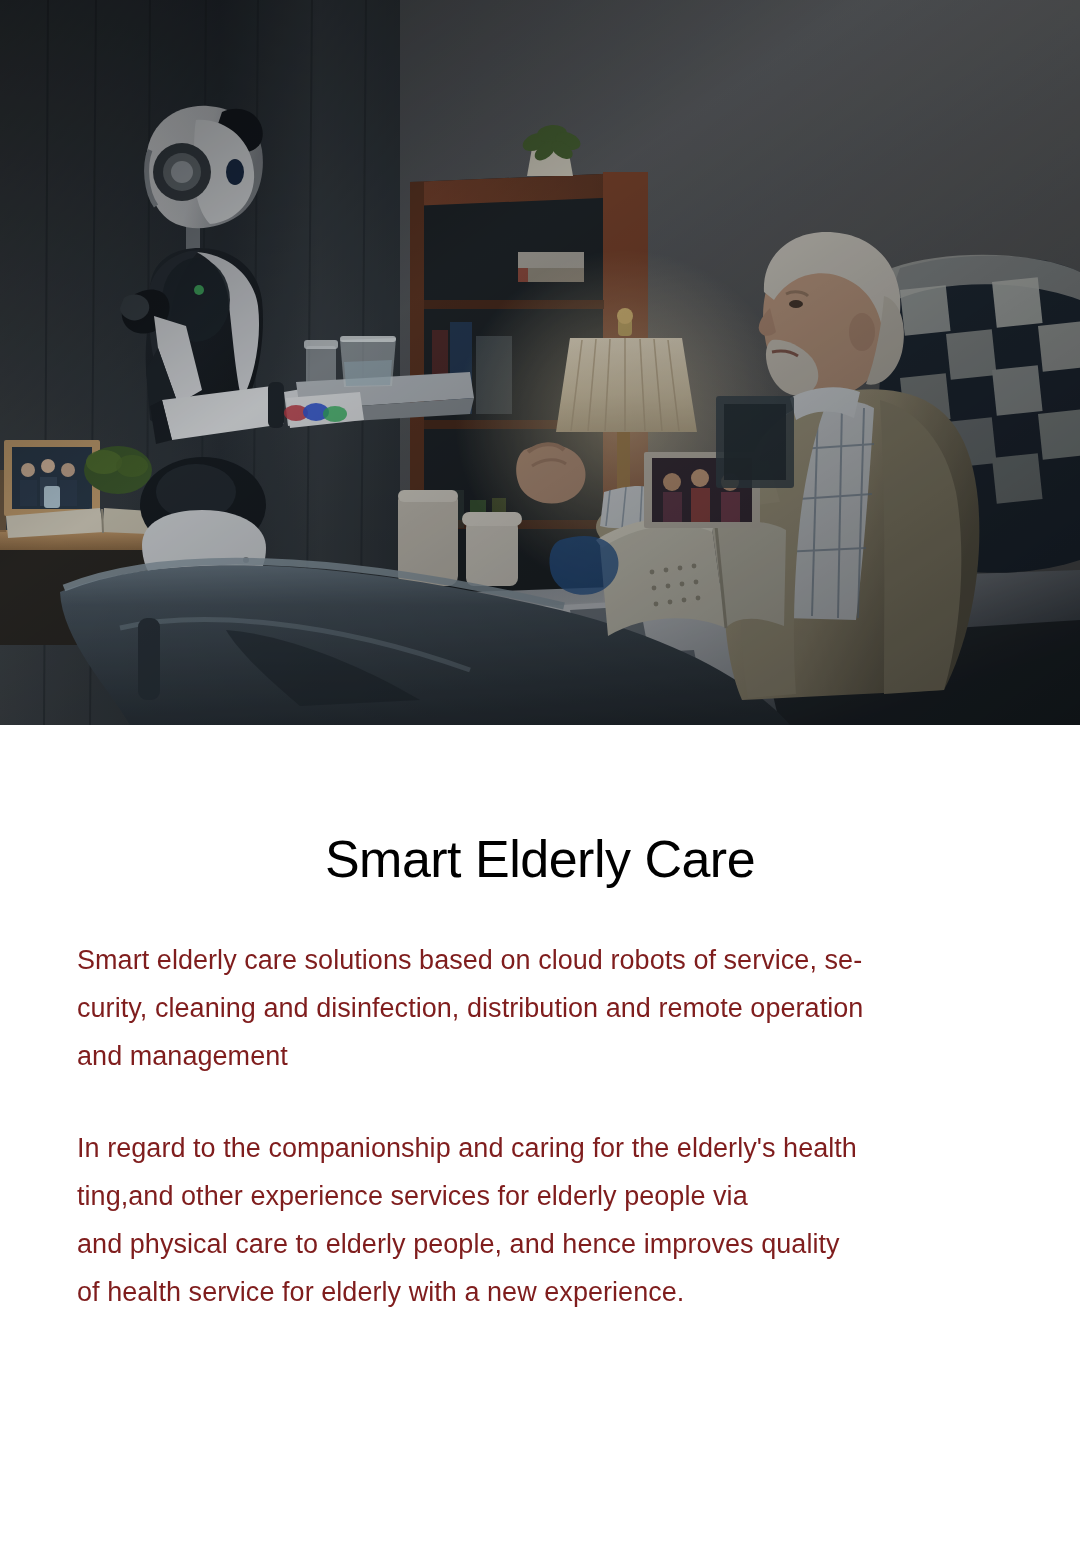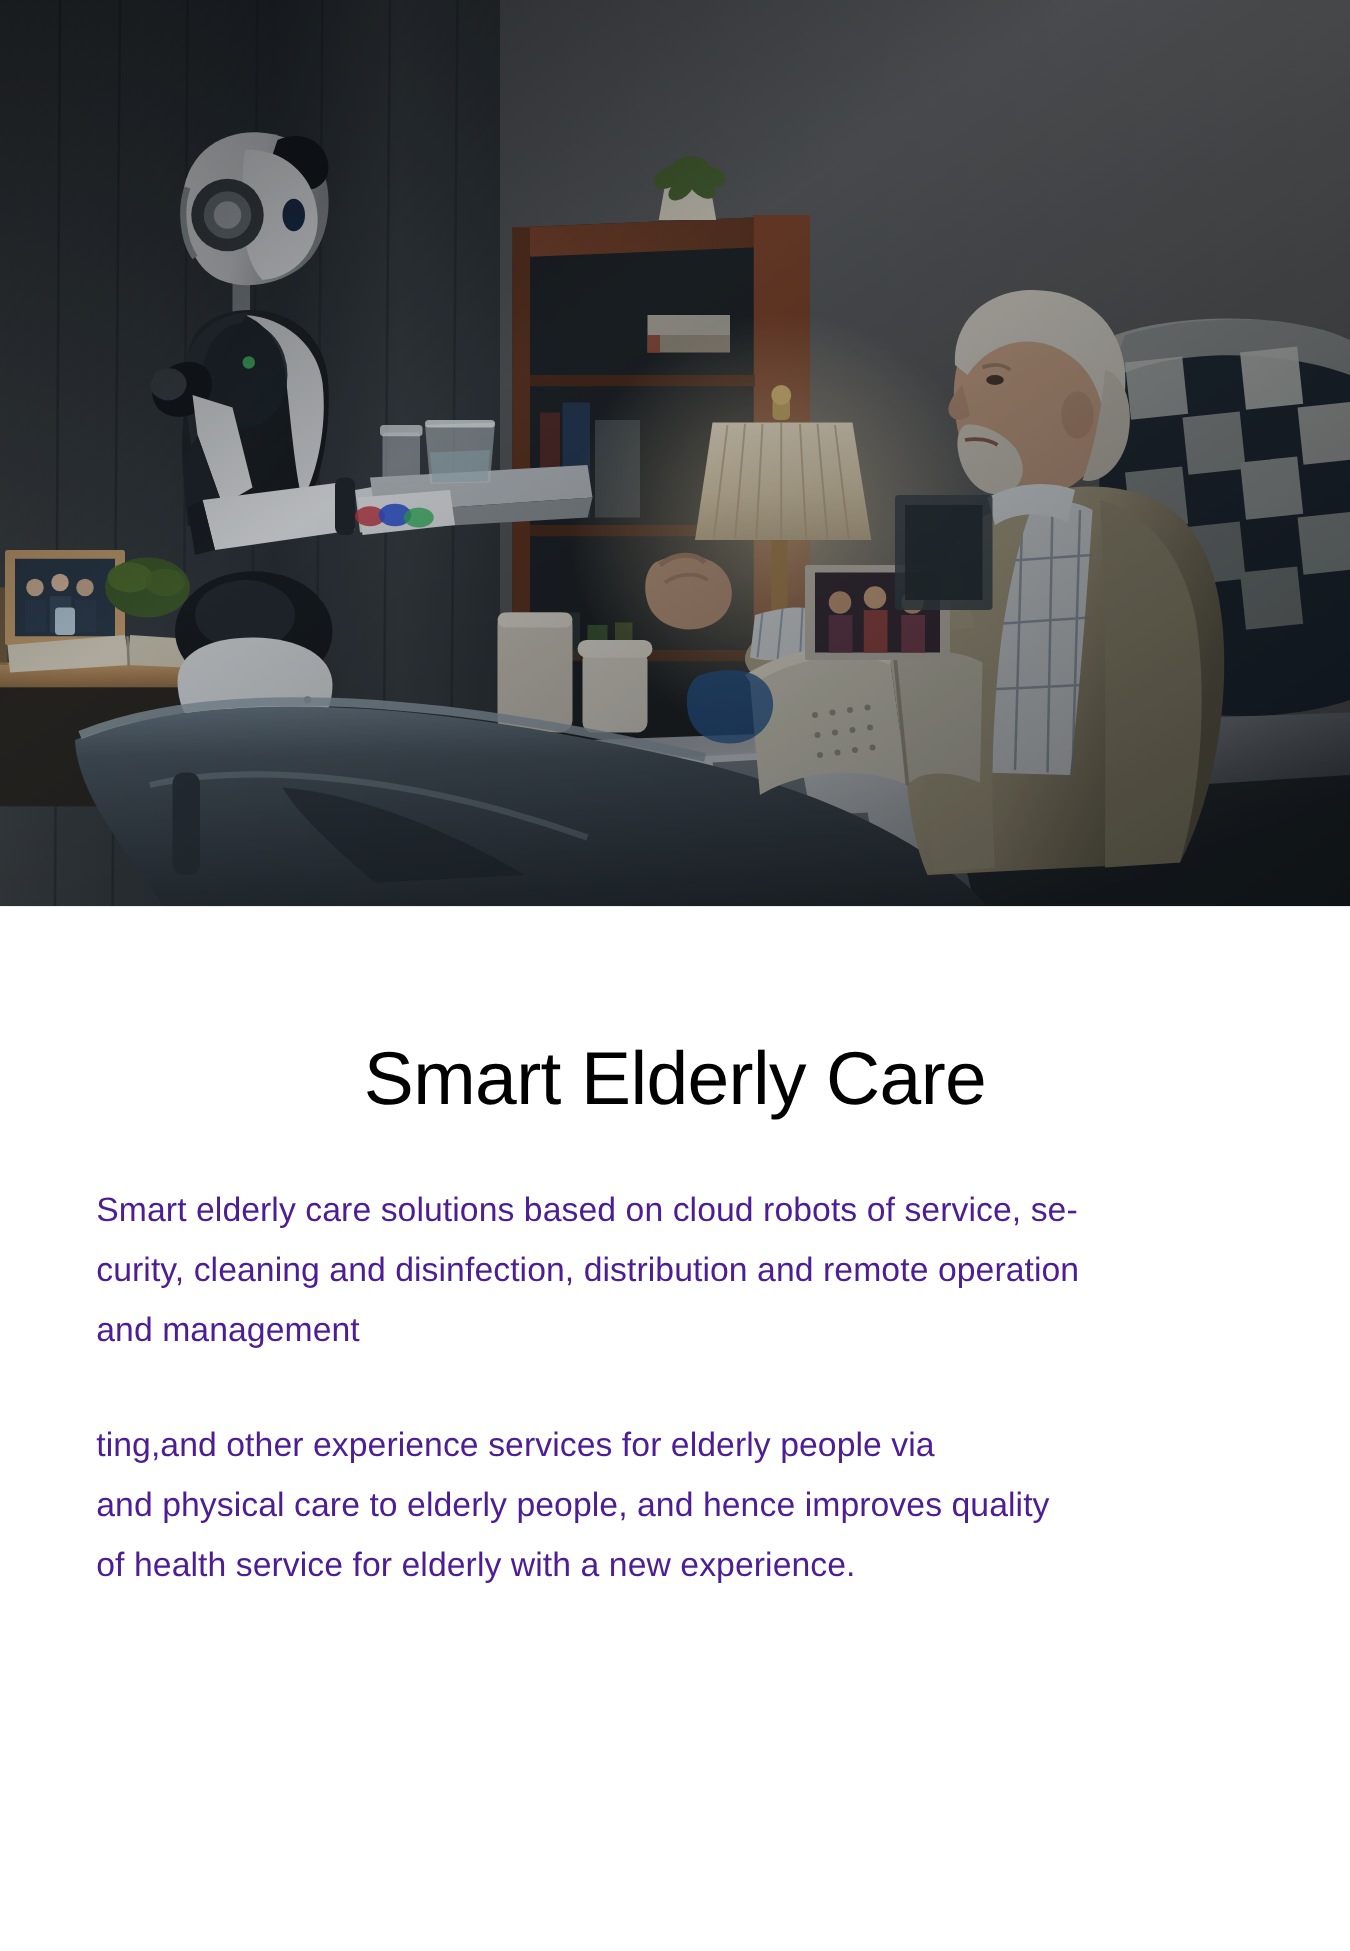--- a/index.html
+++ b/index.html
@@ -34,36 +34,36 @@
     position: relative;
     width: 1080px;
     padding: 0;
     background: #ffffff;
   }
 
   .page-title {
     margin: 0;
     padding: 108px 0 0 0;
     text-align: center;
-    font-size: 60px;
+    font-size: 52px;
     font-weight: 400;
     line-height: 1.0;
     letter-spacing: -0.5px;
     color: #000000;
     font-family: "Liberation Sans", sans-serif;
   }
 
   .body-copy {
     margin: 0;
     padding: 0 75px 0 77px;
   }
 
   .para {
     margin: 0;
-    color: #4c1d95;
+    color: #7f1d1d;
     font-size: 27px;
     line-height: 48px;
     font-weight: 400;
     font-family: "Liberation Sans", sans-serif;
     letter-spacing: 0.05px;
   }
   .para.first { margin-top: 51px; }
   .para.second { margin-top: 44px; }
 
   .para .ln { display: block; white-space: pre; }
@@ -472,19 +472,20 @@
 
   <div class="body-copy">
 
     <p class="para first">
       <span class="ln">Smart elderly care solutions based on cloud robots of service, se-</span>
       <span class="ln">curity, cleaning and disinfection, distribution and remote operation</span>
       <span class="ln">and management</span>
     </p>
 
     <p class="para second">
+      <span class="ln">In regard to the companionship and caring for the elderly's health</span>
       <span class="ln">ting,and other experience services for elderly people via</span>
       <span class="ln">and physical care to elderly people, and hence improves quality</span>
       <span class="ln">of health service for elderly with a new experience.</span>
     </p>
 
   </div>
 </div>
 
 </body></html>

